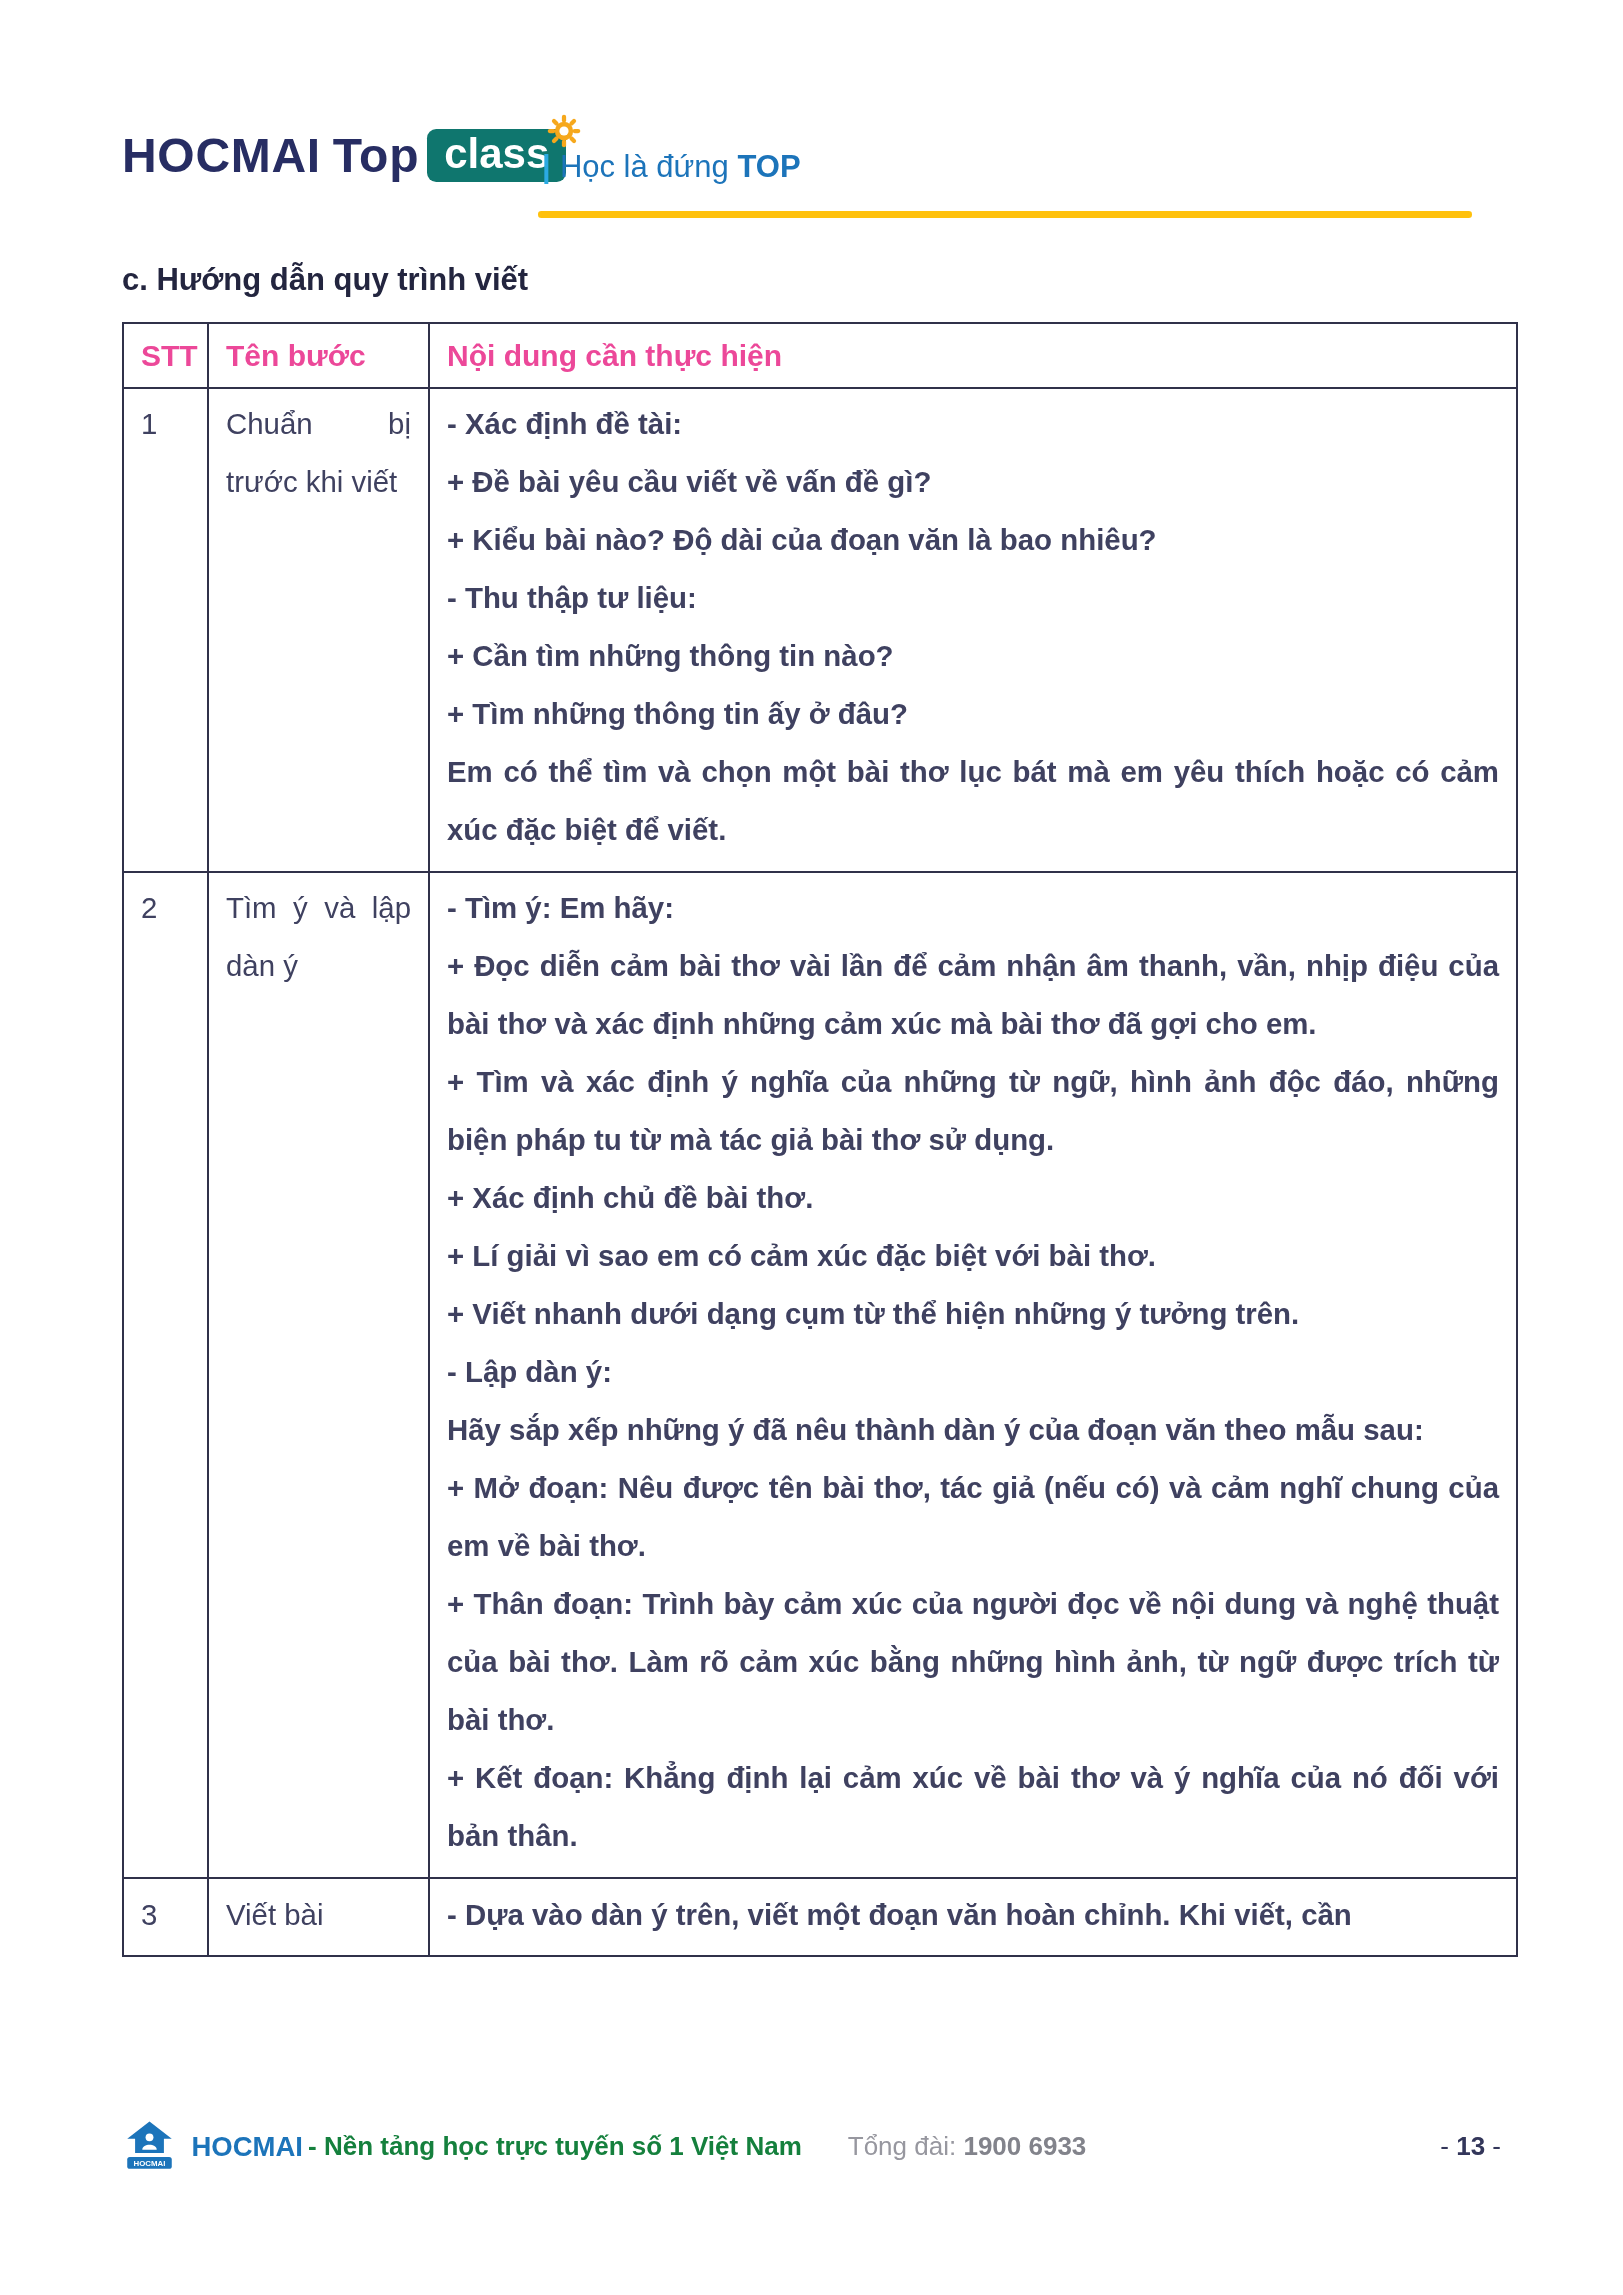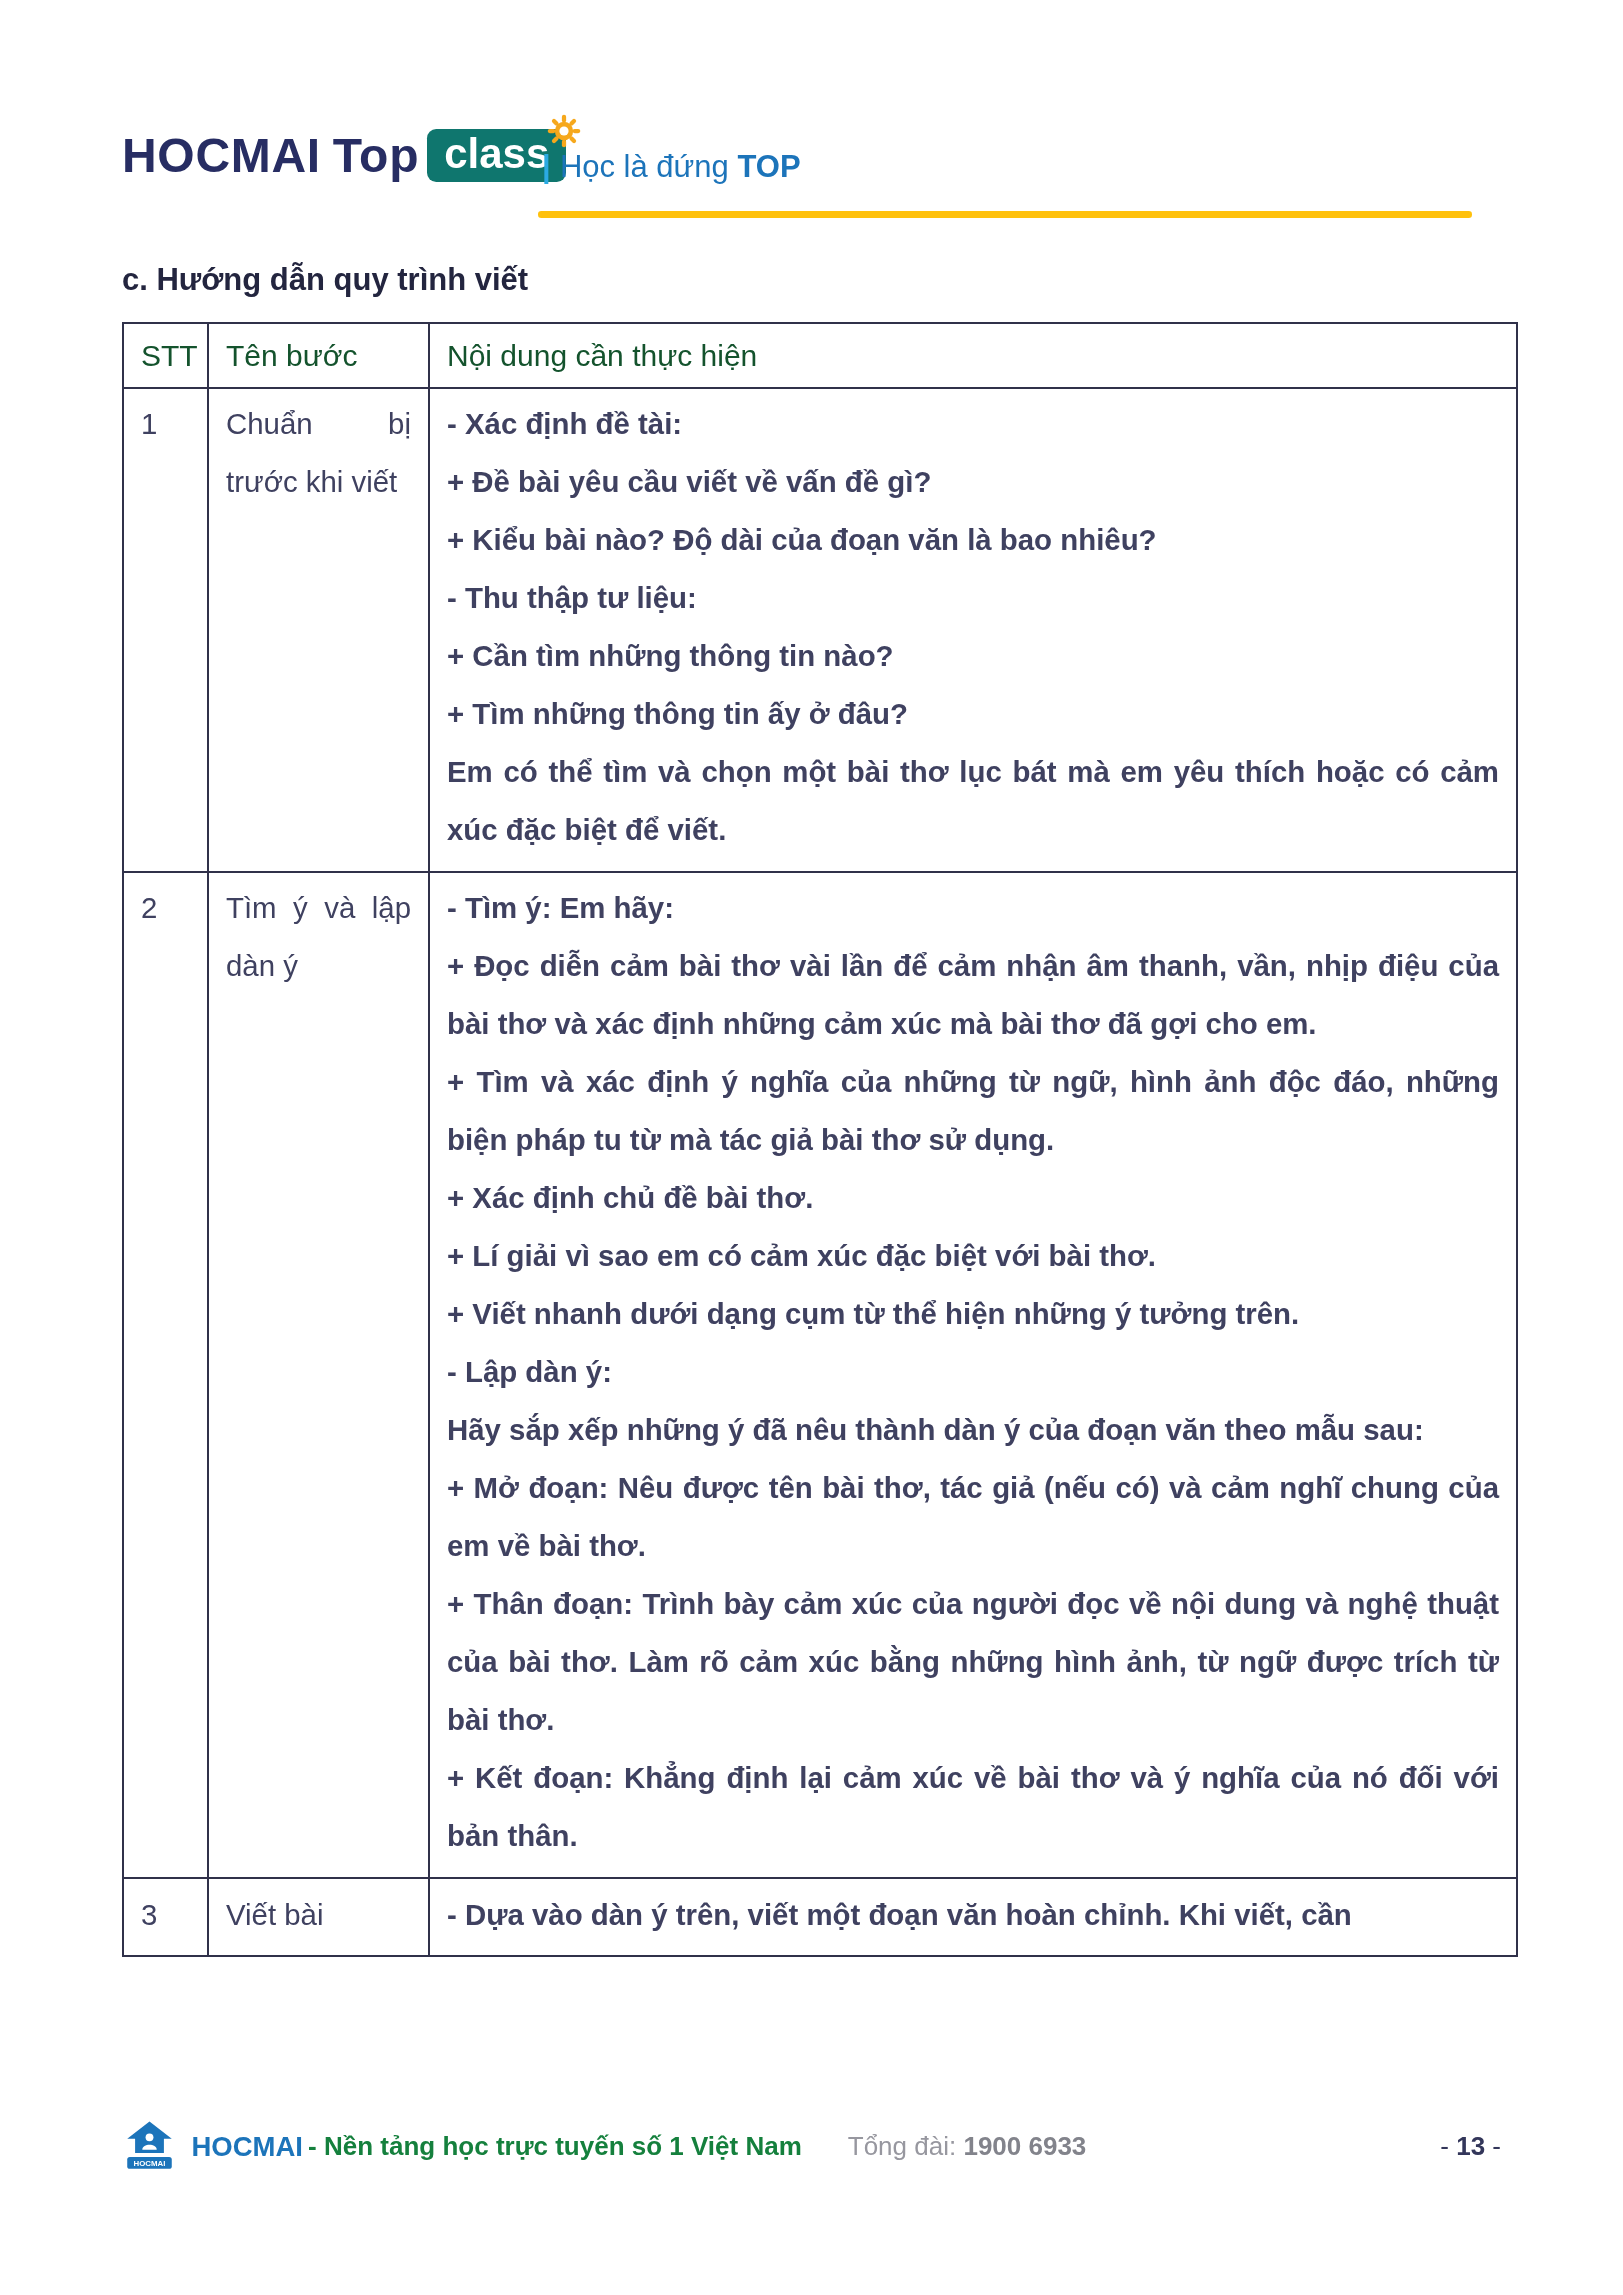--- a/index.html
+++ b/index.html
@@ -30,21 +30,21 @@
 
   
   table.process{
     position:absolute;left:122px;top:322px;width:1396px;
     border-collapse:collapse;table-layout:fixed;
   }
   table.process th, table.process td{
     border:2px solid #30314a;vertical-align:top;
   }
   table.process th{
-    text-align:left;font-weight:400;font-size:30px;color:#14532d;
+    text-align:left;font-weight:700;font-size:30px;color:#ec4899;
     padding:11.8px 17px 11.8px 17px;line-height:1.3;
   }
   table.process td{
     font-size:29.4px;line-height:58px;color:#3f4160;
     padding:6.5px 17px 11.8px 17px;
   }
   .col-stt{width:85px;}
   .col-step{width:221px;}
   td.col-step{text-align:justify;}
   td.col-content p{margin:0;text-align:justify;font-weight:bold;}

